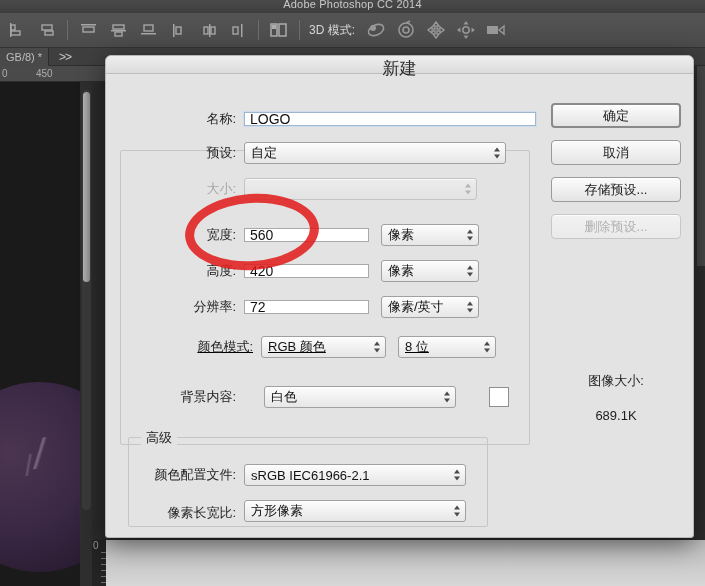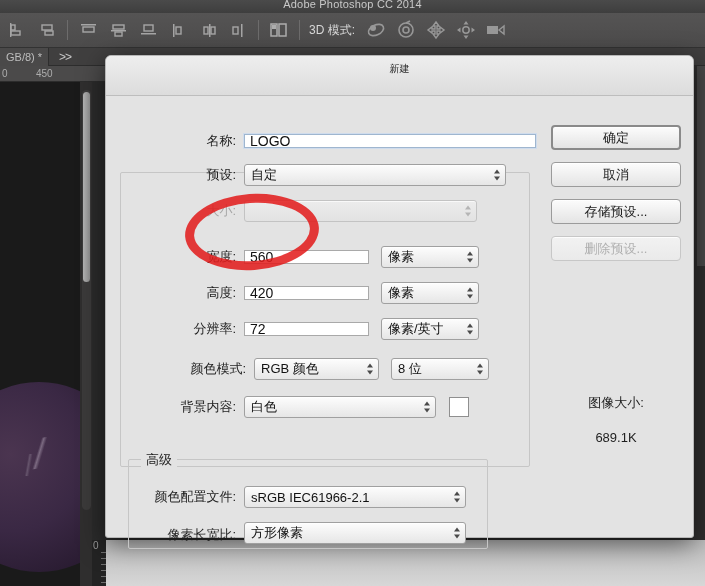--- a/index.html
+++ b/index.html
@@ -105,22 +105,22 @@
 
   
   .dialog {
     position: absolute; left: 105px; top: 55px; width: 589px; height: 483px;
     background: #e3e3e3;
     border-radius: 6px 6px 3px 3px;
     box-shadow: 0 6px 26px rgba(0,0,0,.55);
     border: 1px solid #b7b7b7;
   }
   .dlg-title {
-    height: 40px; line-height: 26px; text-align: center;
-    font-size: 10px; color: #2a2a2a;
+    height: 18px; line-height: 26px; text-align: center;
+    font-size: 17px; color: #2a2a2a;
     background: linear-gradient(#eeeeee, #dcdcdc);
     border-bottom: 1px solid #bdbdbd;
     border-radius: 5px 5px 0 0;
   }
   .dlg-body { position: relative; height: 455px; }
 
   .row { position: absolute; display: flex; align-items: center; }
   .lbl { font-size: 13px; color: #1e1e1e; text-align: right; white-space: nowrap; }
   .lbl.disabled { color: #a6a6a6; }
 
@@ -411,39 +411,39 @@
         <div class="txtfield" style="width:125px; margin-left:8px;">72</div>
         <div class="selectbox" style="width:98px; margin-left:12px;">
           <span>像素/英寸</span>
           <span class="arrows">
               <i class="up"></i>
               <i class="dn"></i>
             </span>
         </div>
       </div>
 
-      <div class="row" style="left:10px; top:262px; width:430px;">
+      <div class="row" style="left:17px; top:262px; width:430px;text-decoration:underline;">
         <div class="lbl" style="width:130px;">颜色模式:</div>
         <div class="selectbox" style="width:125px; margin-left:8px;">
           <span>RGB 颜色</span>
           <span class="arrows">
               <i class="up"></i>
               <i class="dn"></i>
             </span>
         </div>
         <div class="selectbox" style="width:98px; margin-left:12px;">
           <span>8 位</span>
           <span class="arrows">
               <i class="up"></i>
               <i class="dn"></i>
             </span>
         </div>
       </div>
 
-      <div class="row" style="left:0; top:300px; width:440px;">
+      <div class="row" style="left:0; top:312px; width:440px;gap:20px;">
         <div class="lbl" style="width:130px;">背景内容:</div>
         <div class="selectbox" style="width:192px; margin-left:8px;">
           <span>白色</span>
           <span class="arrows">
               <i class="up"></i>
               <i class="dn"></i>
             </span>
         </div>
         <div class="swatch" style="margin-left:13px;"></div>
       </div>

